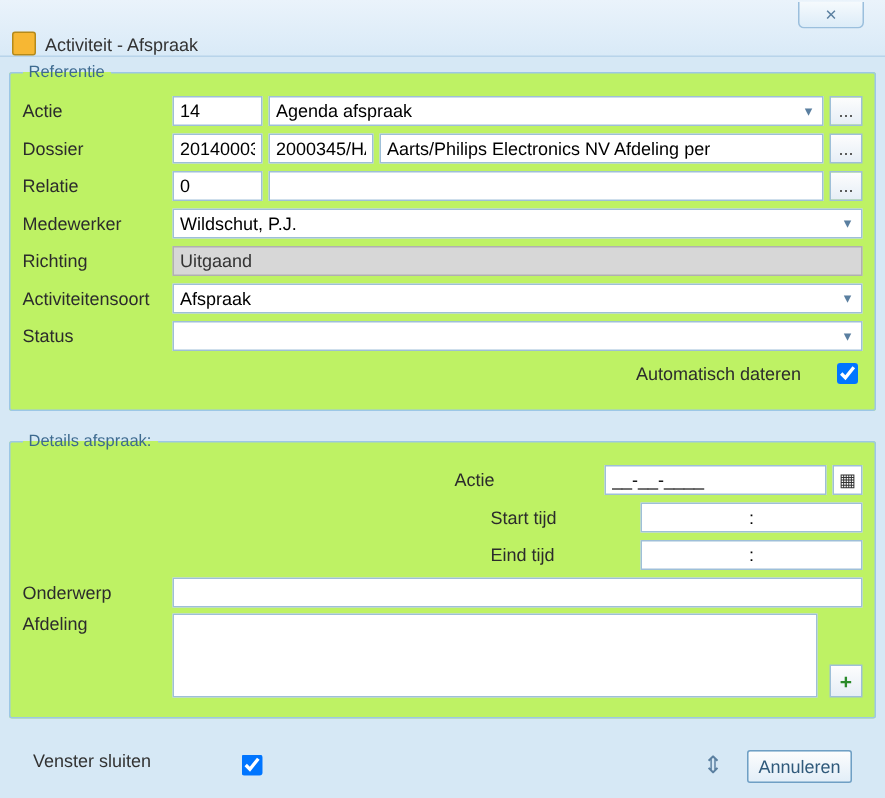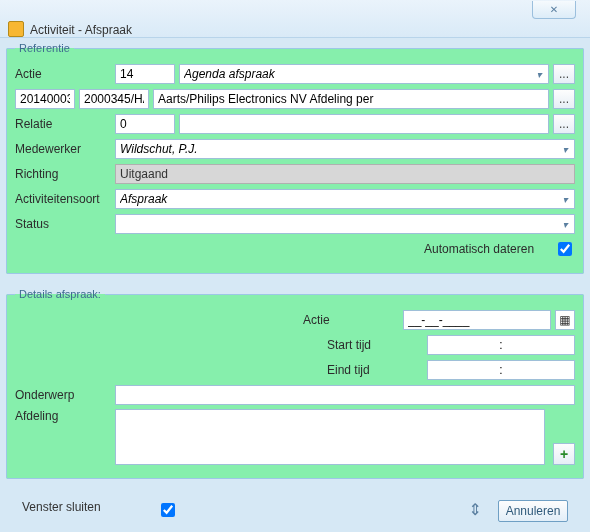--- a/index.html
+++ b/index.html
@@ -46,21 +46,21 @@
     cursor: pointer;
   }
   .client {
     padding: 4px 6px 2px 6px;
   }
   fieldset {
     border: 1px solid #9cc7e6;
     border-radius: 2px;
     margin: 0 0 8px 0;
     padding: 6px 8px 10px 8px;
-    background: #86efac;
+    background: #bef264;
   }
   legend {
     padding: 0 4px;
     color: #3d6a8f;
     font-size: 11px;
   }
   .row {
     display: flex;
     align-items: center;
     margin: 3px 0;
@@ -158,21 +158,20 @@
     margin-right: 10px;
   }
   input[type=checkbox] {
     width: 14px; height: 14px;
     cursor: pointer;
   }
   .select-wrap {
     position: relative;
     display: inline-flex;
     flex: 1 1 auto;
-    font-style: italic;
   }
   .select-wrap input { width: 100%; padding-right: 18px; }
   .select-caret {
     position: absolute;
     right: 2px; top: 2px;
     width: 16px; height: 16px;
     display:flex;align-items:center;justify-content:center;
     color:#5a7fa0;
     pointer-events:none;
     font-size: 10px;
@@ -211,20 +210,21 @@
           <input type="text" value="Agenda afspraak" style="">
           <span class="select-caret">▾</span>
         </div>
         <div class="ellips-btn">
             <span>...</span>
           </div>
       </div>
     </div>
 
     <div class="row">
+      <div class="label">Dossier</div>
       <div class="cell">
         <input type="text" class="w-small" value="20140003" style="">
         <input type="text" class="w-med" value="2000345/HA" style="">
         <input type="text" class="w-grow" value="Aarts/Philips Electronics NV Afdeling per" style="">
         <div class="ellips-btn">
             <span>...</span>
           </div>
       </div>
     </div>
 

